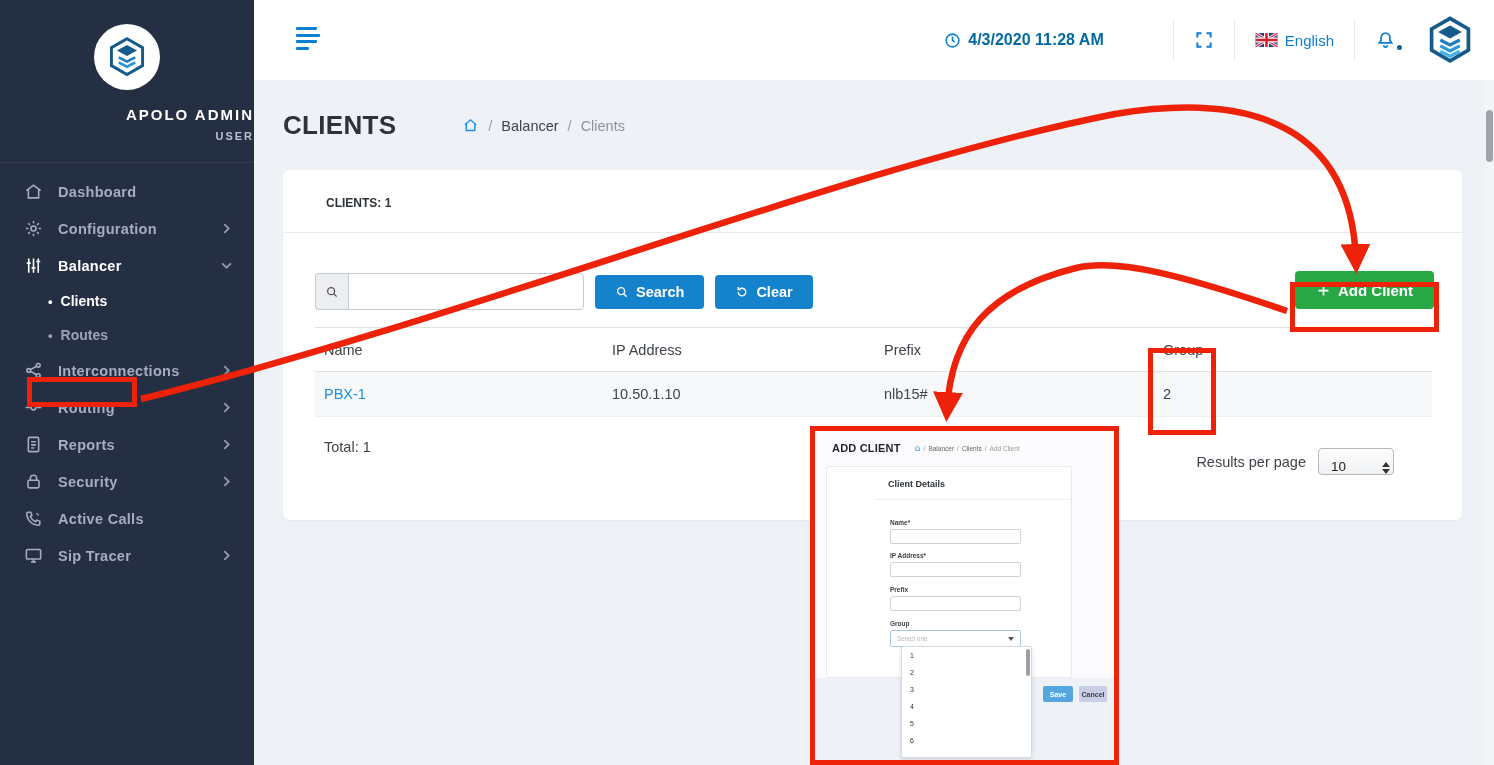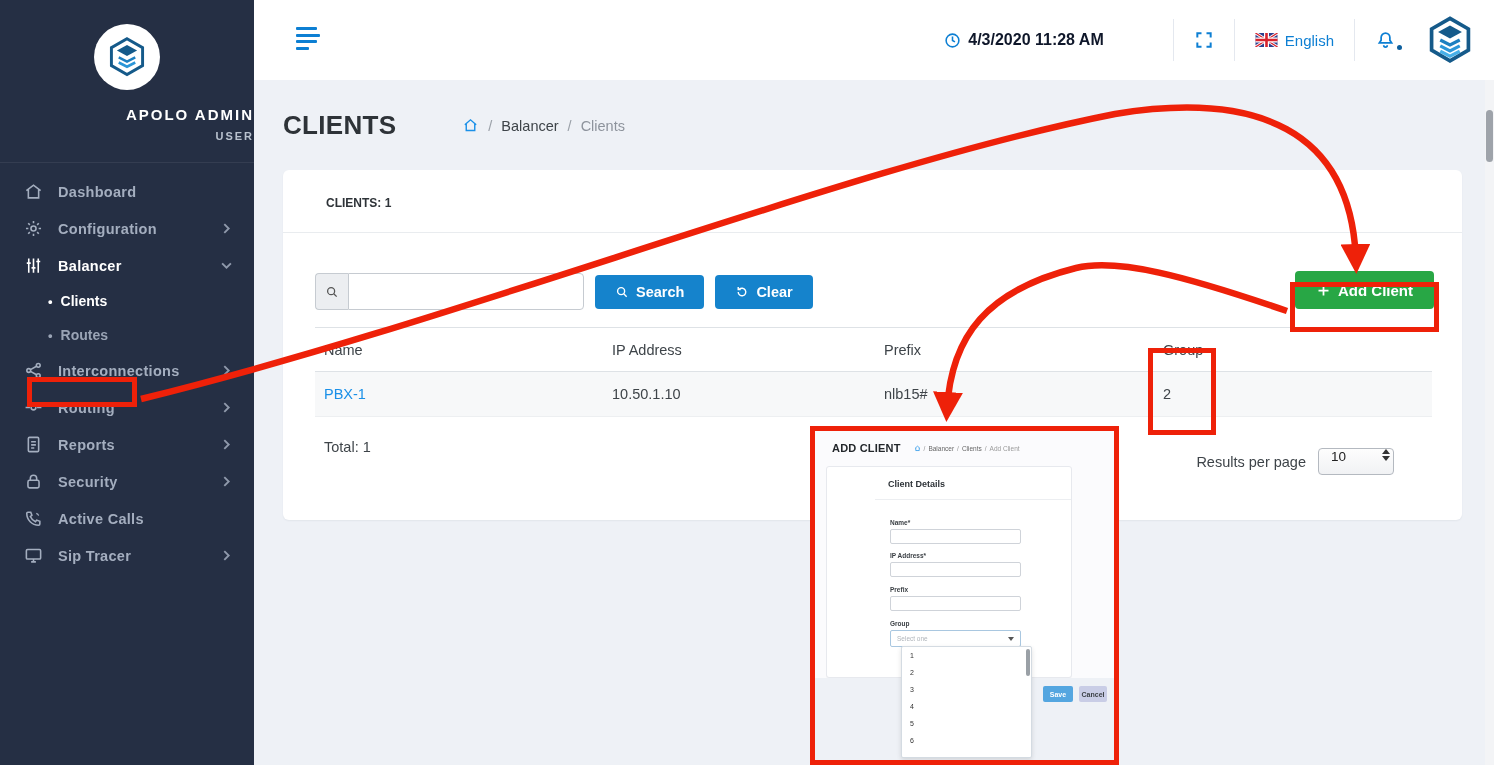--- a/index.html
+++ b/index.html
@@ -24,21 +24,21 @@
   .nav-item.active { color:#ffffff; }
   .sub-item { display:flex; align-items:center; height:34px; padding-left:48px; color:#9aa4b5; font-size:14px; font-weight:bold; cursor:pointer; }
   .sub-item .dot { font-size:13px; margin-right:8px; }
   .sub-item.active { color:#fff; }
 
   
   .topbar { position:absolute; left:254px; top:0; width:1240px; height:80px; background:#fff; display:flex; align-items:center; z-index:5; }
   .hamburger { margin-left:42px; width:24px; cursor:pointer; }
   .hamburger div { height:3px; background:#0d7fd3; margin-bottom:3.5px; border-radius:1px; }
   .hb1{width:21px}.hb2{width:24px}.hb3{width:21px}.hb4{width:13px}
-  .tb-datetime { position:absolute; left:600px; width:340px; text-align:center; color:#0f172a; font-size:16px; font-weight:bold; display:flex; align-items:center; justify-content:center; gap:7px; }
+  .tb-datetime { position:absolute; left:600px; width:340px; text-align:center; color:#0369a1; font-size:16px; font-weight:bold; display:flex; align-items:center; justify-content:center; gap:7px; }
   .tb-right { position:absolute; right:18px; display:flex; align-items:center; height:80px; }
   .tb-divider { width:1px; height:42px; background:#e4e8ef; margin:0 20px; }
   .tb-icon { color:#0d7fd3; cursor:pointer; display:flex; align-items:center; }
   .lang { display:flex; align-items:center; gap:7px; color:#0d7fd3; font-size:15px; cursor:pointer; }
   .bell-wrap { position:relative; }
   .bell-dot { position:absolute; right:-6px; bottom:1px; width:5px; height:5px; border-radius:50%; background:#0d5f9e; }
   .tb-logo { width:52px; height:52px; margin-left:28px; }
 
   
   .main { position:absolute; left:254px; top:80px; width:1240px; height:685px; background:#eef1f6; }
@@ -59,21 +59,21 @@
   .btn-blue { background:#1583cc; height:34px; padding:0 20px; margin-left:11px; }
   .btn-green { position:absolute; right:28px; top:38px; background:#28a745; height:38px; width:139px; font-size:15px; }
 
   .ctable { width:1117px; margin:17px 0 0 32px; border-collapse:collapse; font-size:14.5px; }
   .ctable th { text-align:left; font-weight:normal; color:#3e4449; border-top:1px solid #dee2e6; border-bottom:1px solid #dee2e6; height:44px; padding-left:9px;margin-top:8px; }
   .ctable td { height:45px; padding-left:9px; color:#3e4449; border-bottom:1px solid #edeff1; }
   .row-striped td { background:#f7f8f9; }
   .cell-link { color:#1a90e8; cursor:pointer; }
   .total-line { padding:22px 0 0 41px; font-size:14.5px; color:#3e4449; }
   .rpp { position:absolute; right:68px; top:278px; display:flex; align-items:center; gap:12px; font-size:14.5px; color:#3e4449; }
-  .rpp-select { width:76px; height:27px; border:1px solid #b4b9c0; border-radius:4px; background:linear-gradient(#fdfdfd,#f1f2f4); display:flex; align-items:flex-start; justify-content:space-between; padding:0 7px 0 12px; font-size:13.5px; color:#222; cursor:pointer;gap:36px; }
+  .rpp-select { width:76px; height:27px; border:1px solid #b4b9c0; border-radius:4px; background:linear-gradient(#fdfdfd,#f1f2f4); display:flex; align-items:flex-end; justify-content:space-between; padding:0 7px 0 12px; font-size:13.5px; color:#222; cursor:pointer;gap:36px; }
   .stepper { display:flex; flex-direction:column; gap:2px; }
   .stepper i { width:0; height:0; border-left:4px solid transparent; border-right:4px solid transparent; }
   .stepper .up { border-bottom:5px solid #333; }
   .stepper .down { border-top:5px solid #333; }
 
   
   .v-scroll { position:absolute; right:0; top:80px; width:9px; height:685px; background:#f3f4f6; z-index:6; }
   .v-thumb { position:absolute; right:1px; top:30px; width:7px; height:52px; background:#9ea3aa; border-radius:4px; }
 
   

